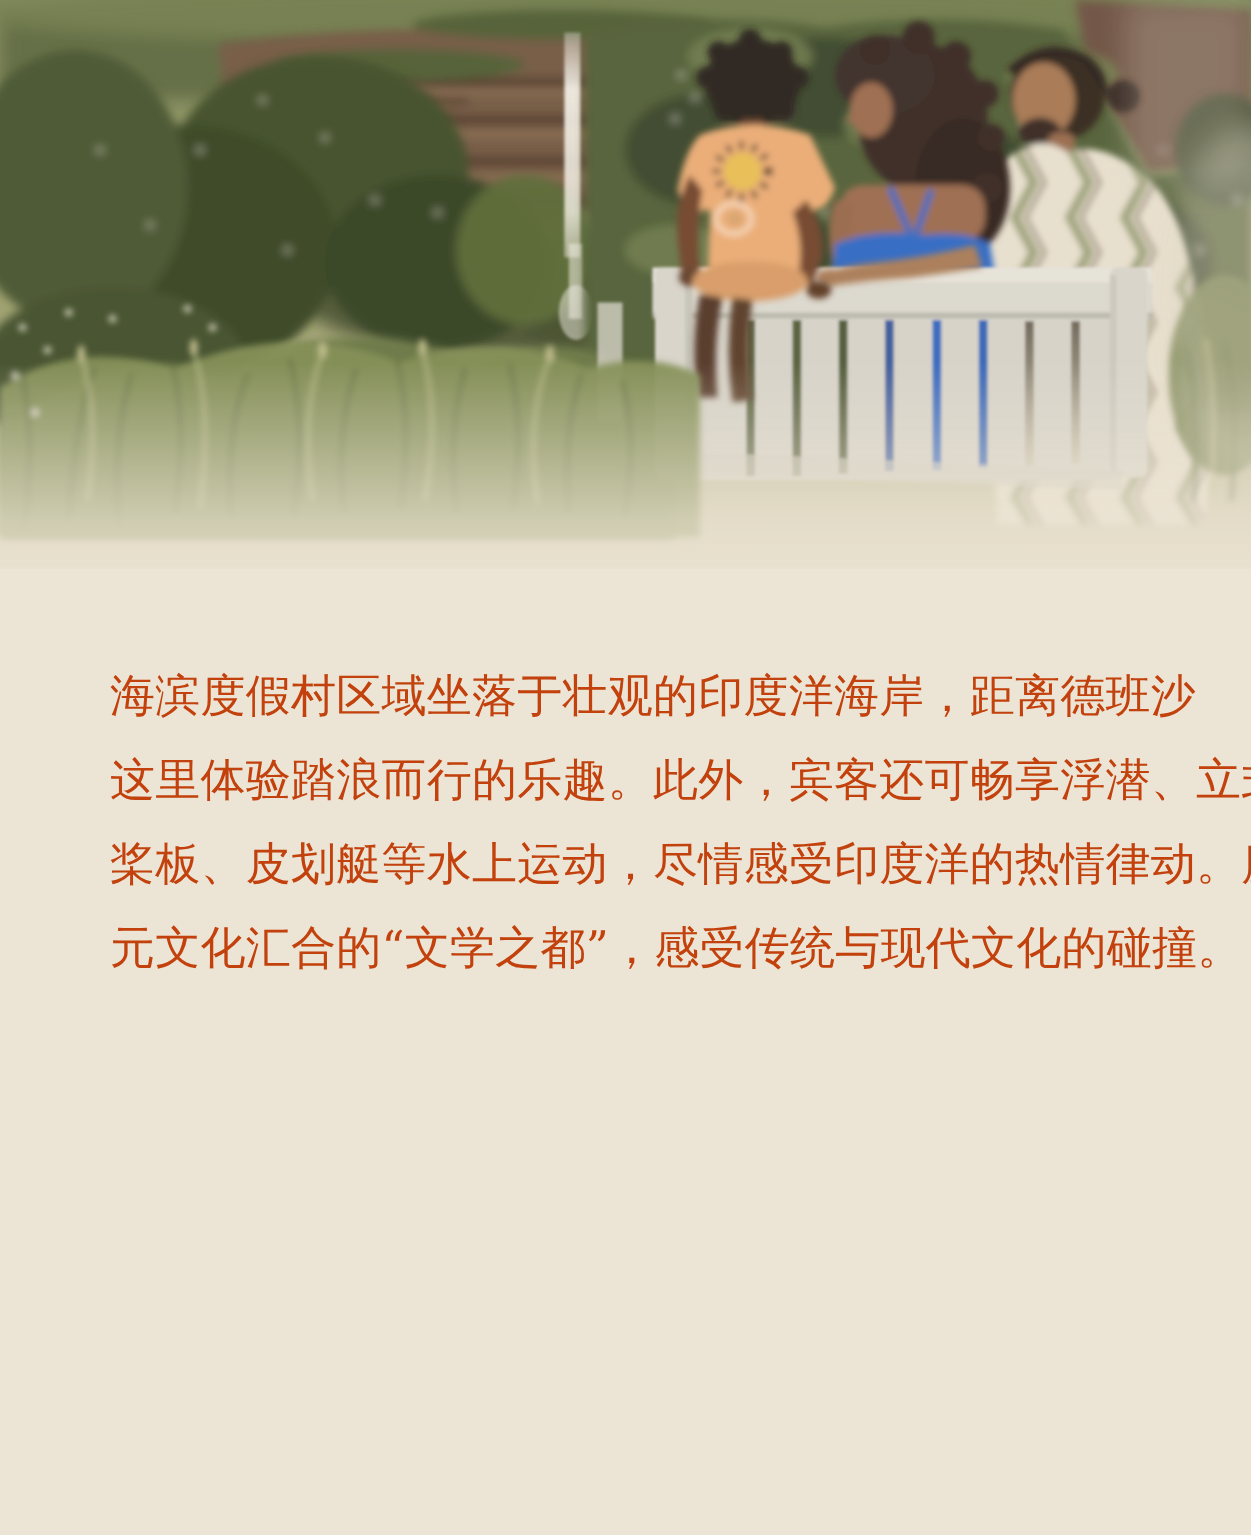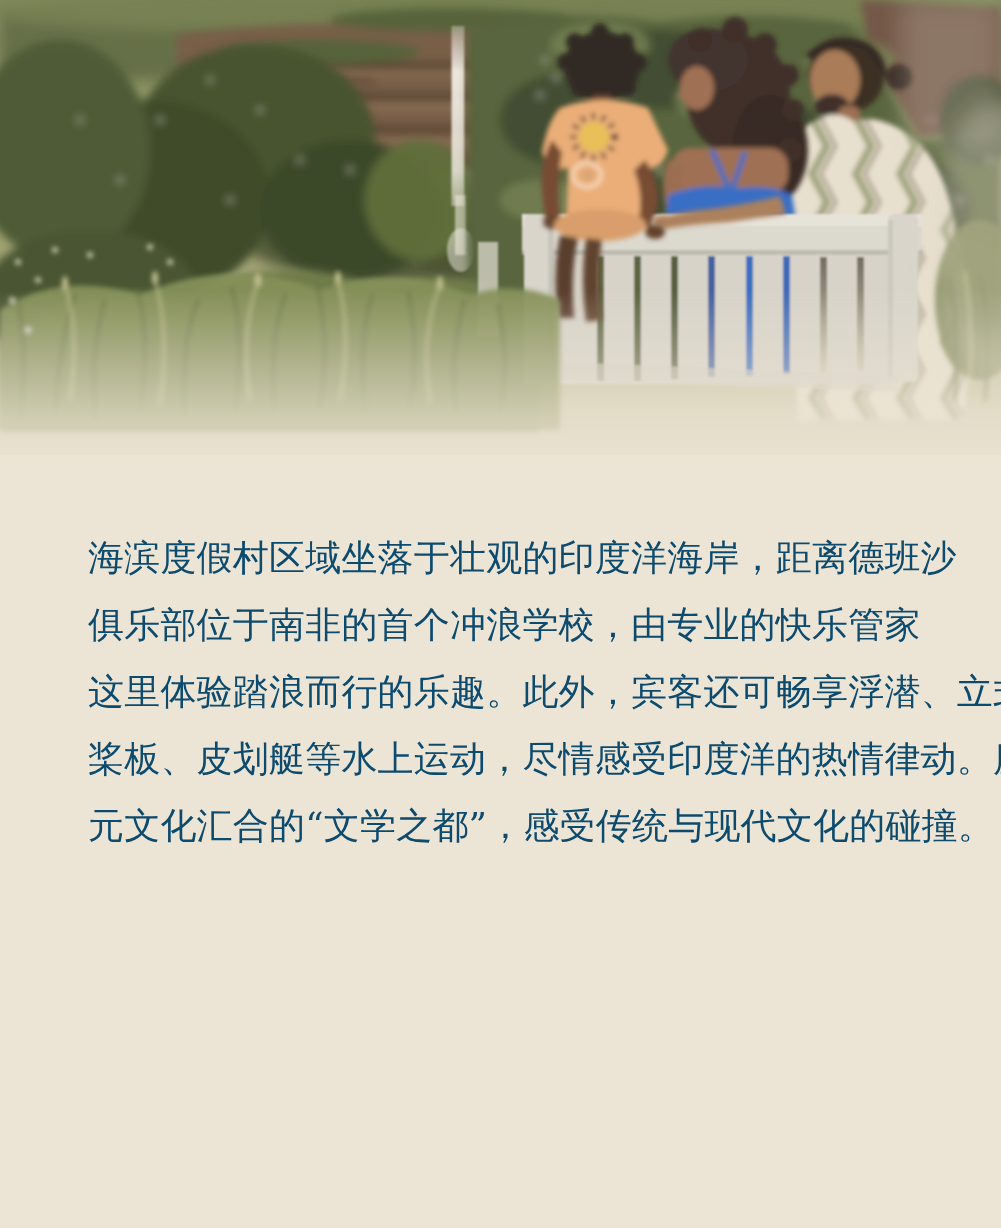--- a/index.html
+++ b/index.html
@@ -9,21 +9,21 @@
     overflow:hidden;
     font-family:"DejaVu Serif","Liberation Serif",serif;
     position:relative;
   }
   .hero{
     position:absolute;top:0;left:0;width:1001px;height:520px;
   }
   .hero svg{display:block;}
   .article{
     position:absolute;top:524px;left:88px;right:88px;
-    color:#0c4a6e;
+    color:#c2410c;
     font-size:36px;
     line-height:67px;
     letter-spacing:0.2px;
   }
   .article .line{
     display:block;
     width:100%;
     height:67px;
     text-align:justify;
     text-align-last:justify;
@@ -330,17 +330,16 @@
   <ellipse cx="1000" cy="240" rx="70" ry="140" fill="#ded7c4" opacity="0.4" filter="url(#b12)"></ellipse>
   <rect x="900" y="0" width="101" height="150" fill="#d8d2c0" opacity="0.25" filter="url(#b12)"></rect>
   <rect x="0" y="0" width="1001" height="520" fill="#e8dfca" opacity="0.08"></rect>
   <rect x="0" y="290" width="1001" height="230" fill="url(#gFade)"></rect>
   <rect x="0" y="455" width="1001" height="65" fill="#ece4d4"></rect>
 </svg>
 </div>
 
 <div class="article">
   <span class="line">海滨度假村区域坐落于壮观的印度洋海岸，距离德班沙</span>
-  <span class="line">俱乐部位于南非的首个冲浪学校，由专业的快乐管家</span>
   <span class="line">这里体验踏浪而行的乐趣。此外，宾客还可畅享浮潜、立式</span>
   <span class="line">桨板、皮划艇等水上运动，尽情感受印度洋的热情律动。度</span>
   <span class="line">元文化汇合的“文学之都”，感受传统与现代文化的碰撞。</span>
 </div>
 
 </body></html>

